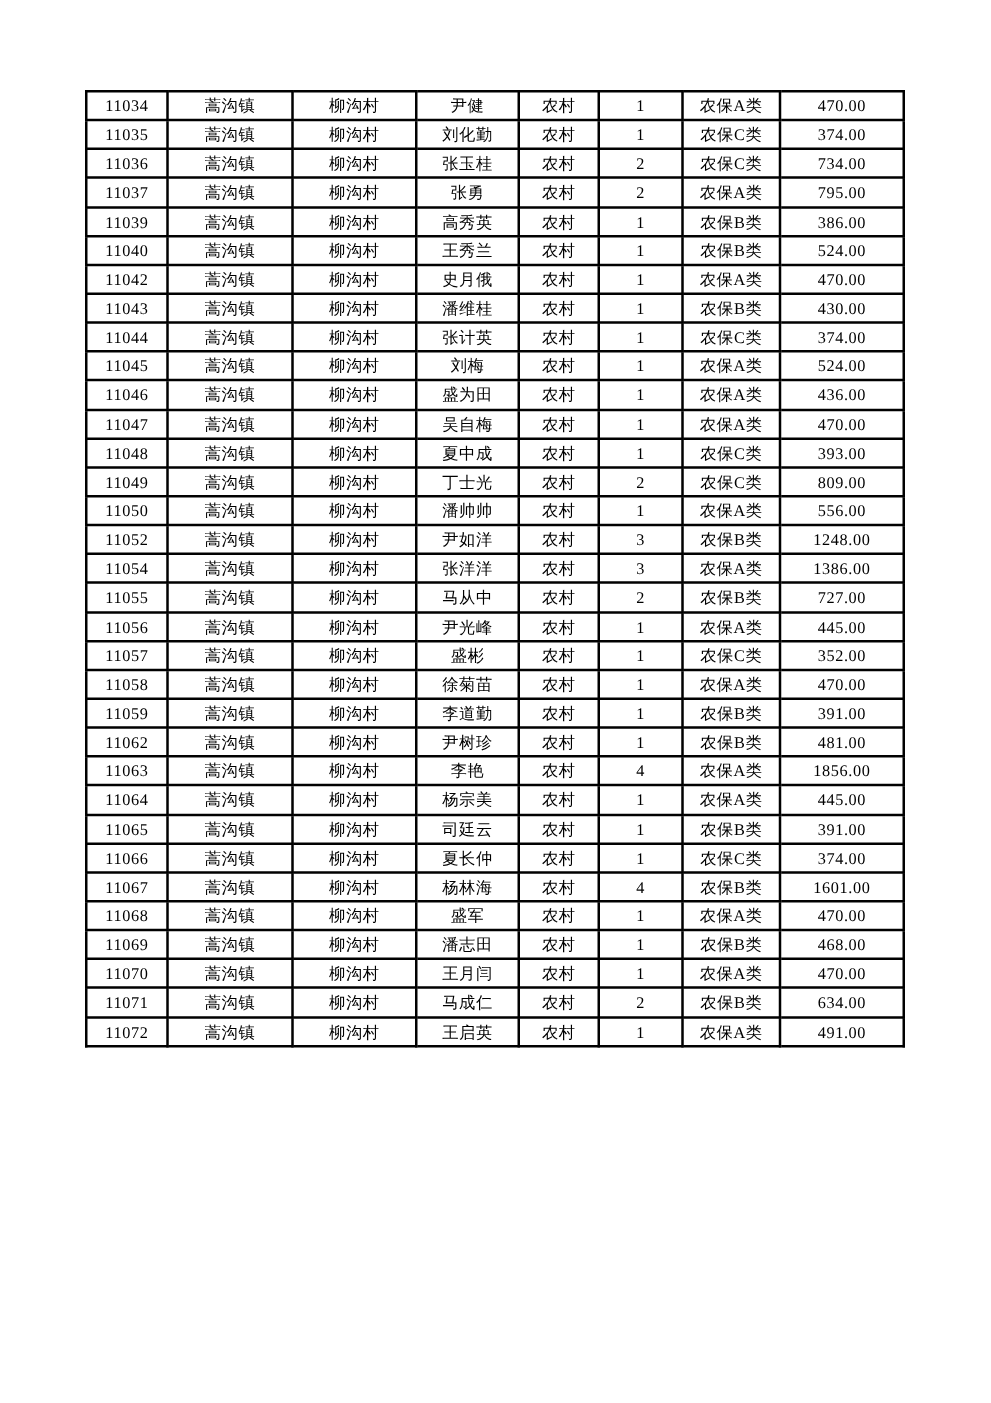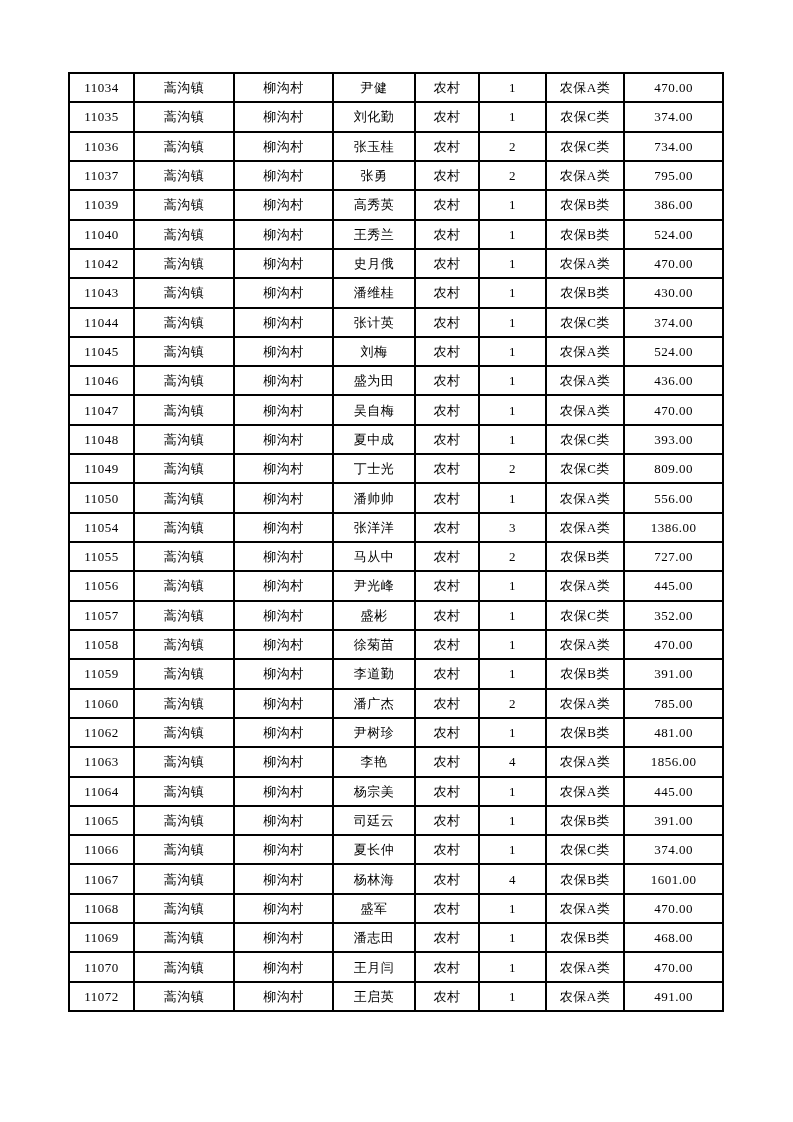--- a/index.html
+++ b/index.html
@@ -19,21 +19,21 @@
     width: 793px;
     height: 1122px;
     background: #ffffff;
     position: relative;
   }
   table.roster {
     position: absolute;
     left: 68px;
     top: 72px;
     width: 654px;
-    height: 940px;
+    height: 766px;
     border-collapse: collapse;
     table-layout: fixed;
   }
   table.roster td {
     border: 2px solid #000000;
     text-align: center;
     vertical-align: middle;
     font-size: 13px;
     line-height: 1;
     padding: 0;
@@ -205,20 +205,30 @@
           <td class="num">11050</td>
           <td>蒿沟镇</td>
           <td>柳沟村</td>
           <td>潘帅帅</td>
           <td>农村</td>
           <td class="num">1</td>
           <td>农保A类</td>
           <td class="num">556.00</td>
         </tr>
         <tr>
+          <td class="num">11052</td>
+          <td>蒿沟镇</td>
+          <td>柳沟村</td>
+          <td>尹如洋</td>
+          <td>农村</td>
+          <td class="num">3</td>
+          <td>农保B类</td>
+          <td class="num">1248.00</td>
+        </tr>
+        <tr>
           <td class="num">11054</td>
           <td>蒿沟镇</td>
           <td>柳沟村</td>
           <td>张洋洋</td>
           <td>农村</td>
           <td class="num">3</td>
           <td>农保A类</td>
           <td class="num">1386.00</td>
         </tr>
         <tr>
@@ -265,30 +275,20 @@
           <td class="num">11059</td>
           <td>蒿沟镇</td>
           <td>柳沟村</td>
           <td>李道勤</td>
           <td>农村</td>
           <td class="num">1</td>
           <td>农保B类</td>
           <td class="num">391.00</td>
         </tr>
         <tr>
-          <td class="num">11060</td>
-          <td>蒿沟镇</td>
-          <td>柳沟村</td>
-          <td>潘广杰</td>
-          <td>农村</td>
-          <td class="num">2</td>
-          <td>农保A类</td>
-          <td class="num">785.00</td>
-        </tr>
-        <tr>
           <td class="num">11062</td>
           <td>蒿沟镇</td>
           <td>柳沟村</td>
           <td>尹树珍</td>
           <td>农村</td>
           <td class="num">1</td>
           <td>农保B类</td>
           <td class="num">481.00</td>
         </tr>
         <tr>
@@ -363,20 +363,30 @@
         </tr>
         <tr>
           <td class="num">11070</td>
           <td>蒿沟镇</td>
           <td>柳沟村</td>
           <td>王月闫</td>
           <td>农村</td>
           <td class="num">1</td>
           <td>农保A类</td>
           <td class="num">470.00</td>
+        </tr>
+        <tr>
+          <td class="num">11071</td>
+          <td>蒿沟镇</td>
+          <td>柳沟村</td>
+          <td>马成仁</td>
+          <td>农村</td>
+          <td class="num">2</td>
+          <td>农保B类</td>
+          <td class="num">634.00</td>
         </tr>
         <tr>
           <td class="num">11072</td>
           <td>蒿沟镇</td>
           <td>柳沟村</td>
           <td>王启英</td>
           <td>农村</td>
           <td class="num">1</td>
           <td>农保A类</td>
           <td class="num">491.00</td>

